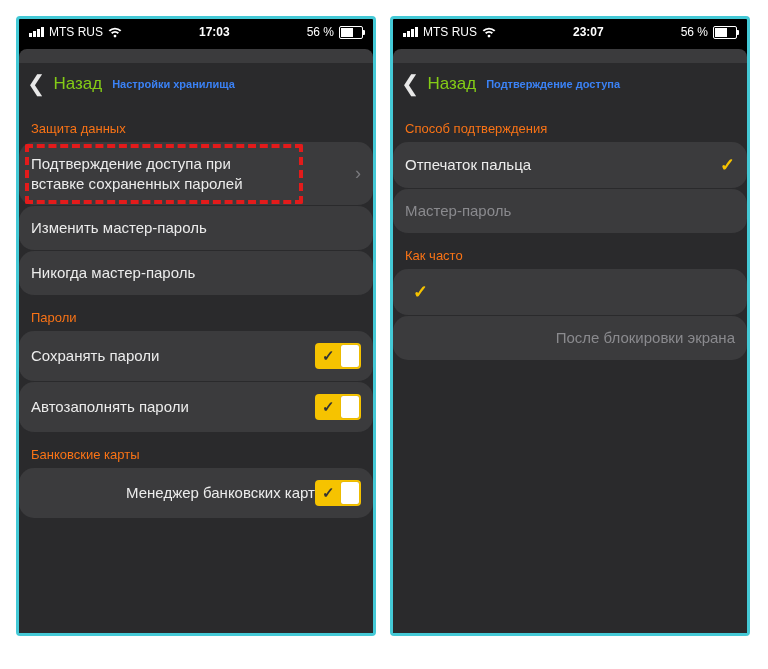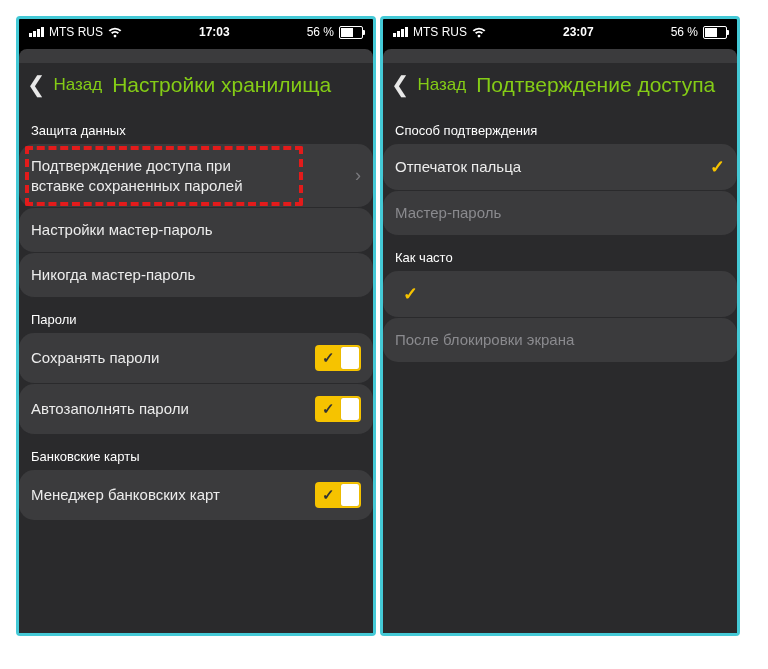--- a/index.html
+++ b/index.html
@@ -5,21 +5,21 @@
   html, body {
     margin: 0;
     padding: 0;
     background: #fff;
     font-family: -apple-system, Helvetica, Arial, sans-serif;
     width: 768px;
     height: 669px;
   }
   .stage {
     display: flex;
-    gap: 4px;
+    gap: 14px;
     padding: 16px;
     box-sizing: border-box;
   }
   .phone {
     width: 360px;
     height: 620px;
     background: #000;
     border: 3px solid #44c9d6;
     border-radius: 4px;
     box-sizing: border-box;
@@ -94,50 +94,50 @@
   .back-arrow {
     font-size: 22px;
     color: #e8e8e8;
     line-height: 1;
   }
   .back-label {
     font-size: 17px;
     color: #84cc16;
   }
   .nav-title {
-    font-size: 21px;
-    font-weight: 400;
-    color: #84cc16;
+    font-size: 11px;
+    font-weight: 700;
+    color: #3b82f6;
     margin-left: 2px;
   }
   .content {
     flex: 1;
     background: #2a2a2c;
     overflow: hidden;
   }
   .section-header {
     font-size: 13px;
-    color: #ffffff;
+    color: #f97316;
     padding: 14px 12px 6px 12px;
   }
   .row {
     background: #3b3b3d;
     padding: 12px 12px;
     font-size: 15px;
     color: #ececec;
     display: flex;
     align-items: center;
     justify-content: space-between;
     border-bottom: 1px solid #2a2a2c;
     min-height: 20px;
     position: relative;
     border-radius: 15px;
   }
   .row.dim { color:#8a8a8e; }
-  .row:last-child { border-bottom: none; }
+  .row:last-child { border-bottom: none; text-align: right; }
   .row .label { flex: 1; line-height: 1.3; }
   .chevron {
     color:#7a7a7e;
     font-size:18px;
     padding-left:8px;
   }
   .check {
     color:#f6c300;
     font-size:18px;
     font-weight:bold;
@@ -224,21 +224,21 @@
 
       <div class="highlight-wrap">
         <div class="row">
           <span class="label" style="max-width:240px">Подтверждение доступа при вставке сохраненных паролей</span>
           <span class="chevron">›</span>
         </div>
         <div class="highlight-overlay" style="left:6px;right:70px;top:2px;bottom:2px;"></div>
       </div>
 
       <div class="row">
-        <span class="label">Настройки мастер-пароль</span>
+        <span class="label">Изменить мастер-пароль</span>
       </div>
 
       <div class="row">
         <span class="label">Никогда мастер-пароль</span>
       </div>
 
       <div class="section-header">Пароли</div>
 
       <div class="row">
         <span class="label">Сохранять пароли</span>

